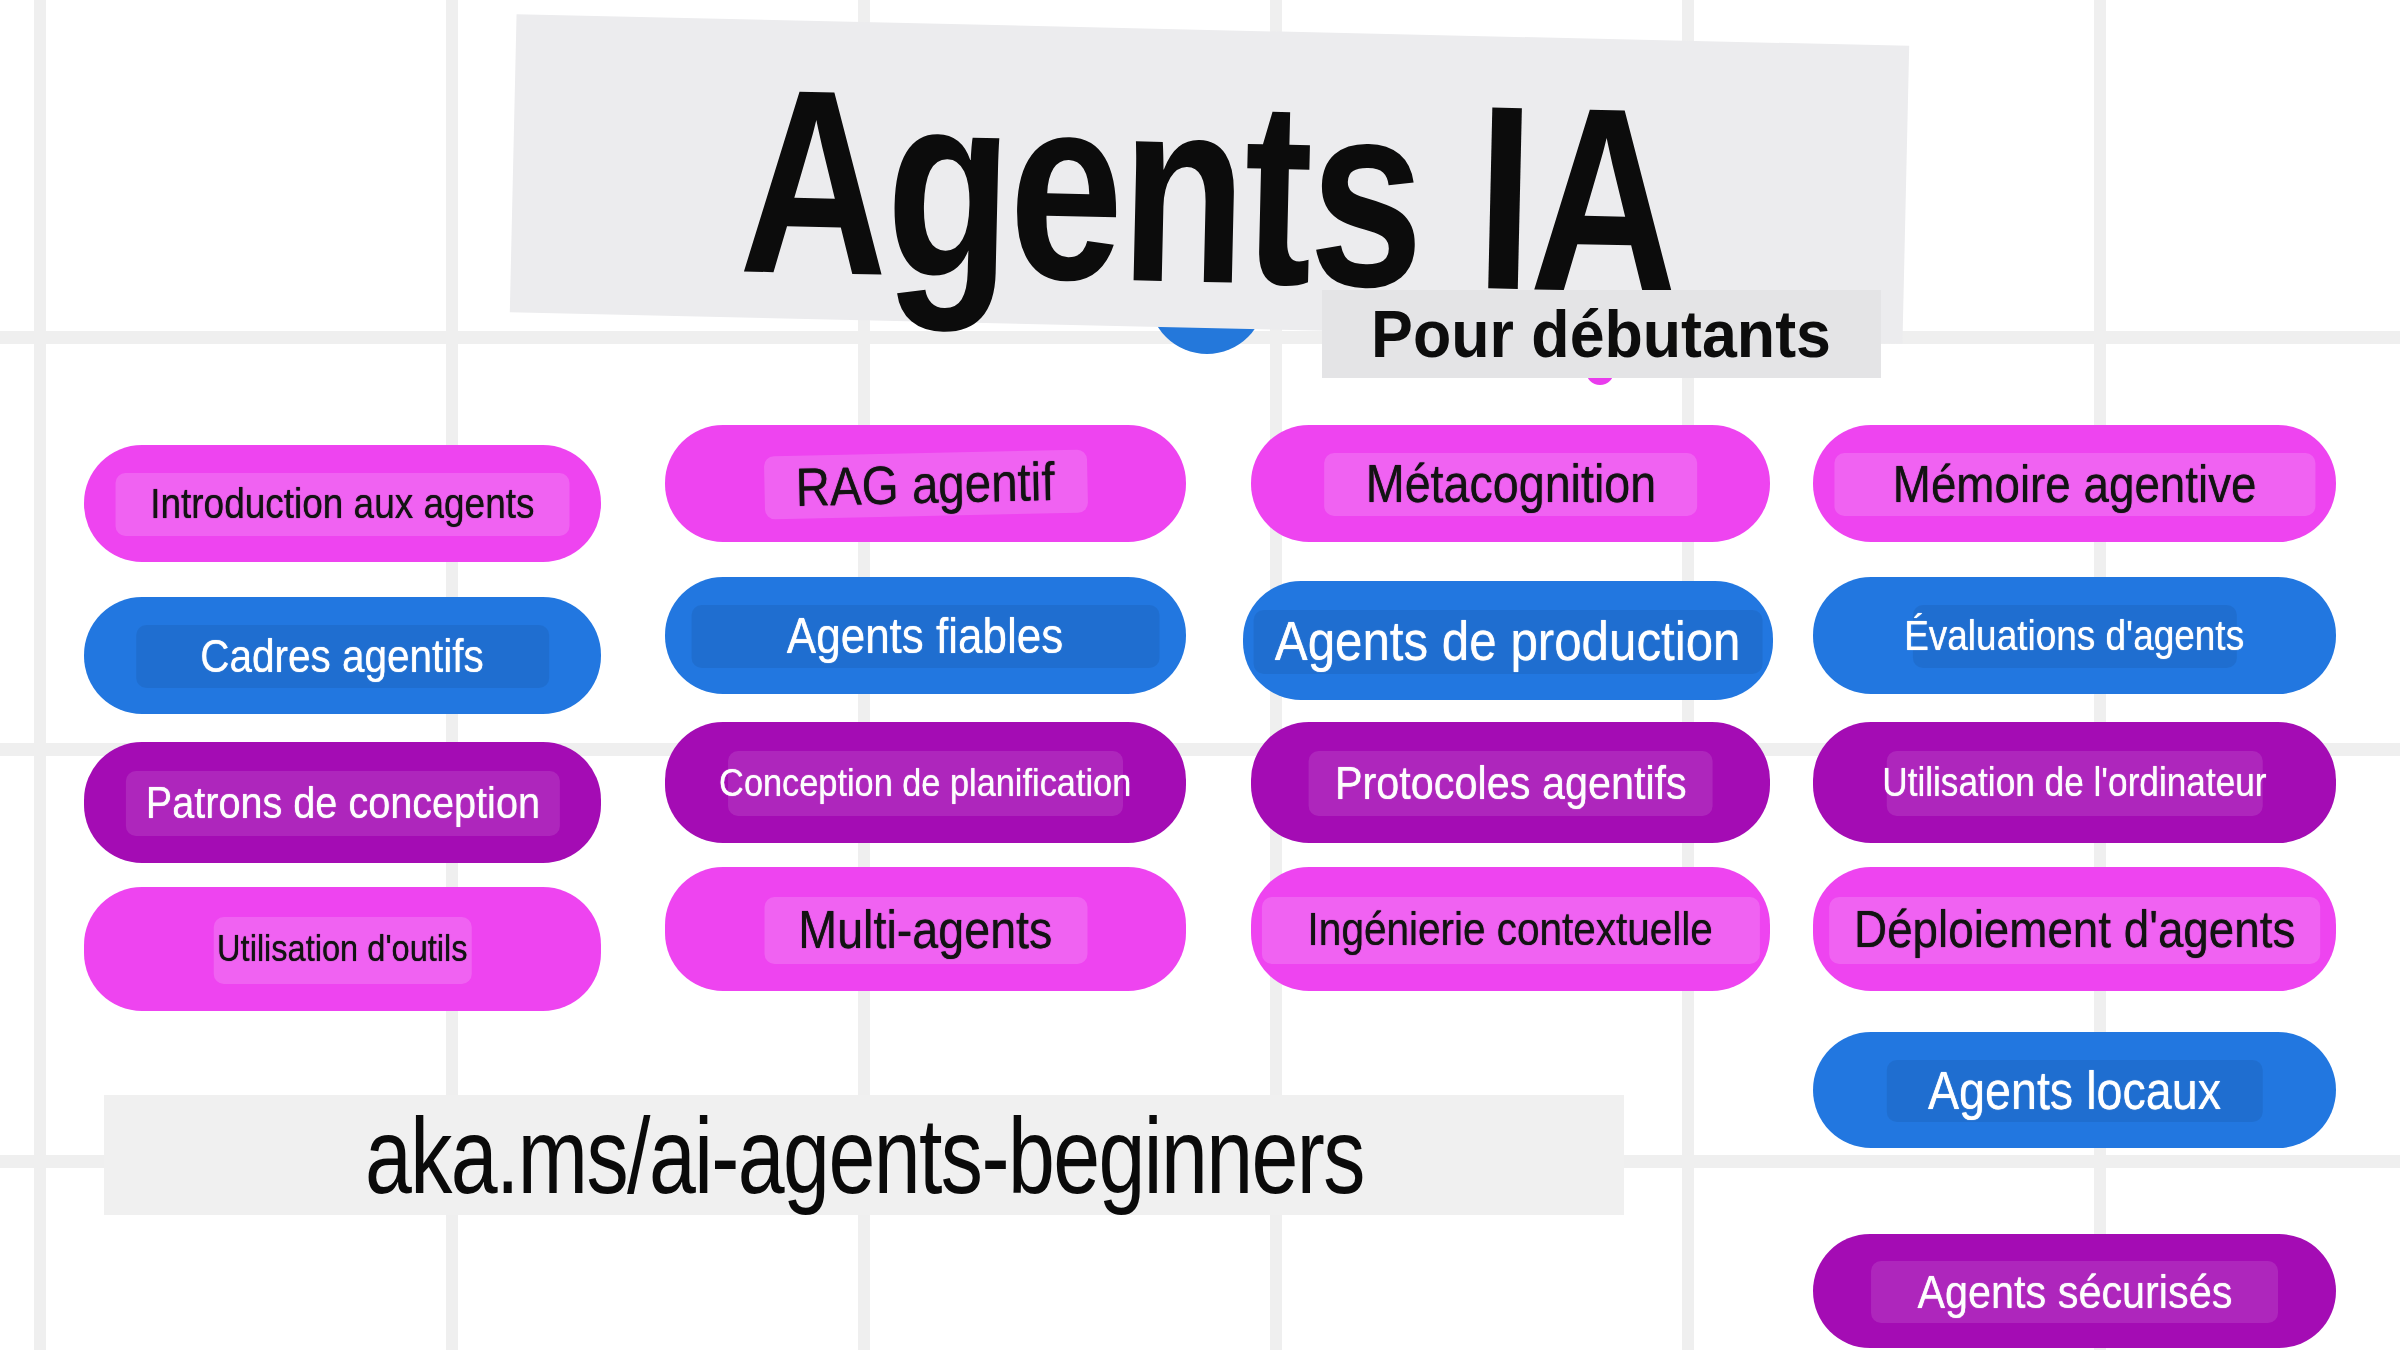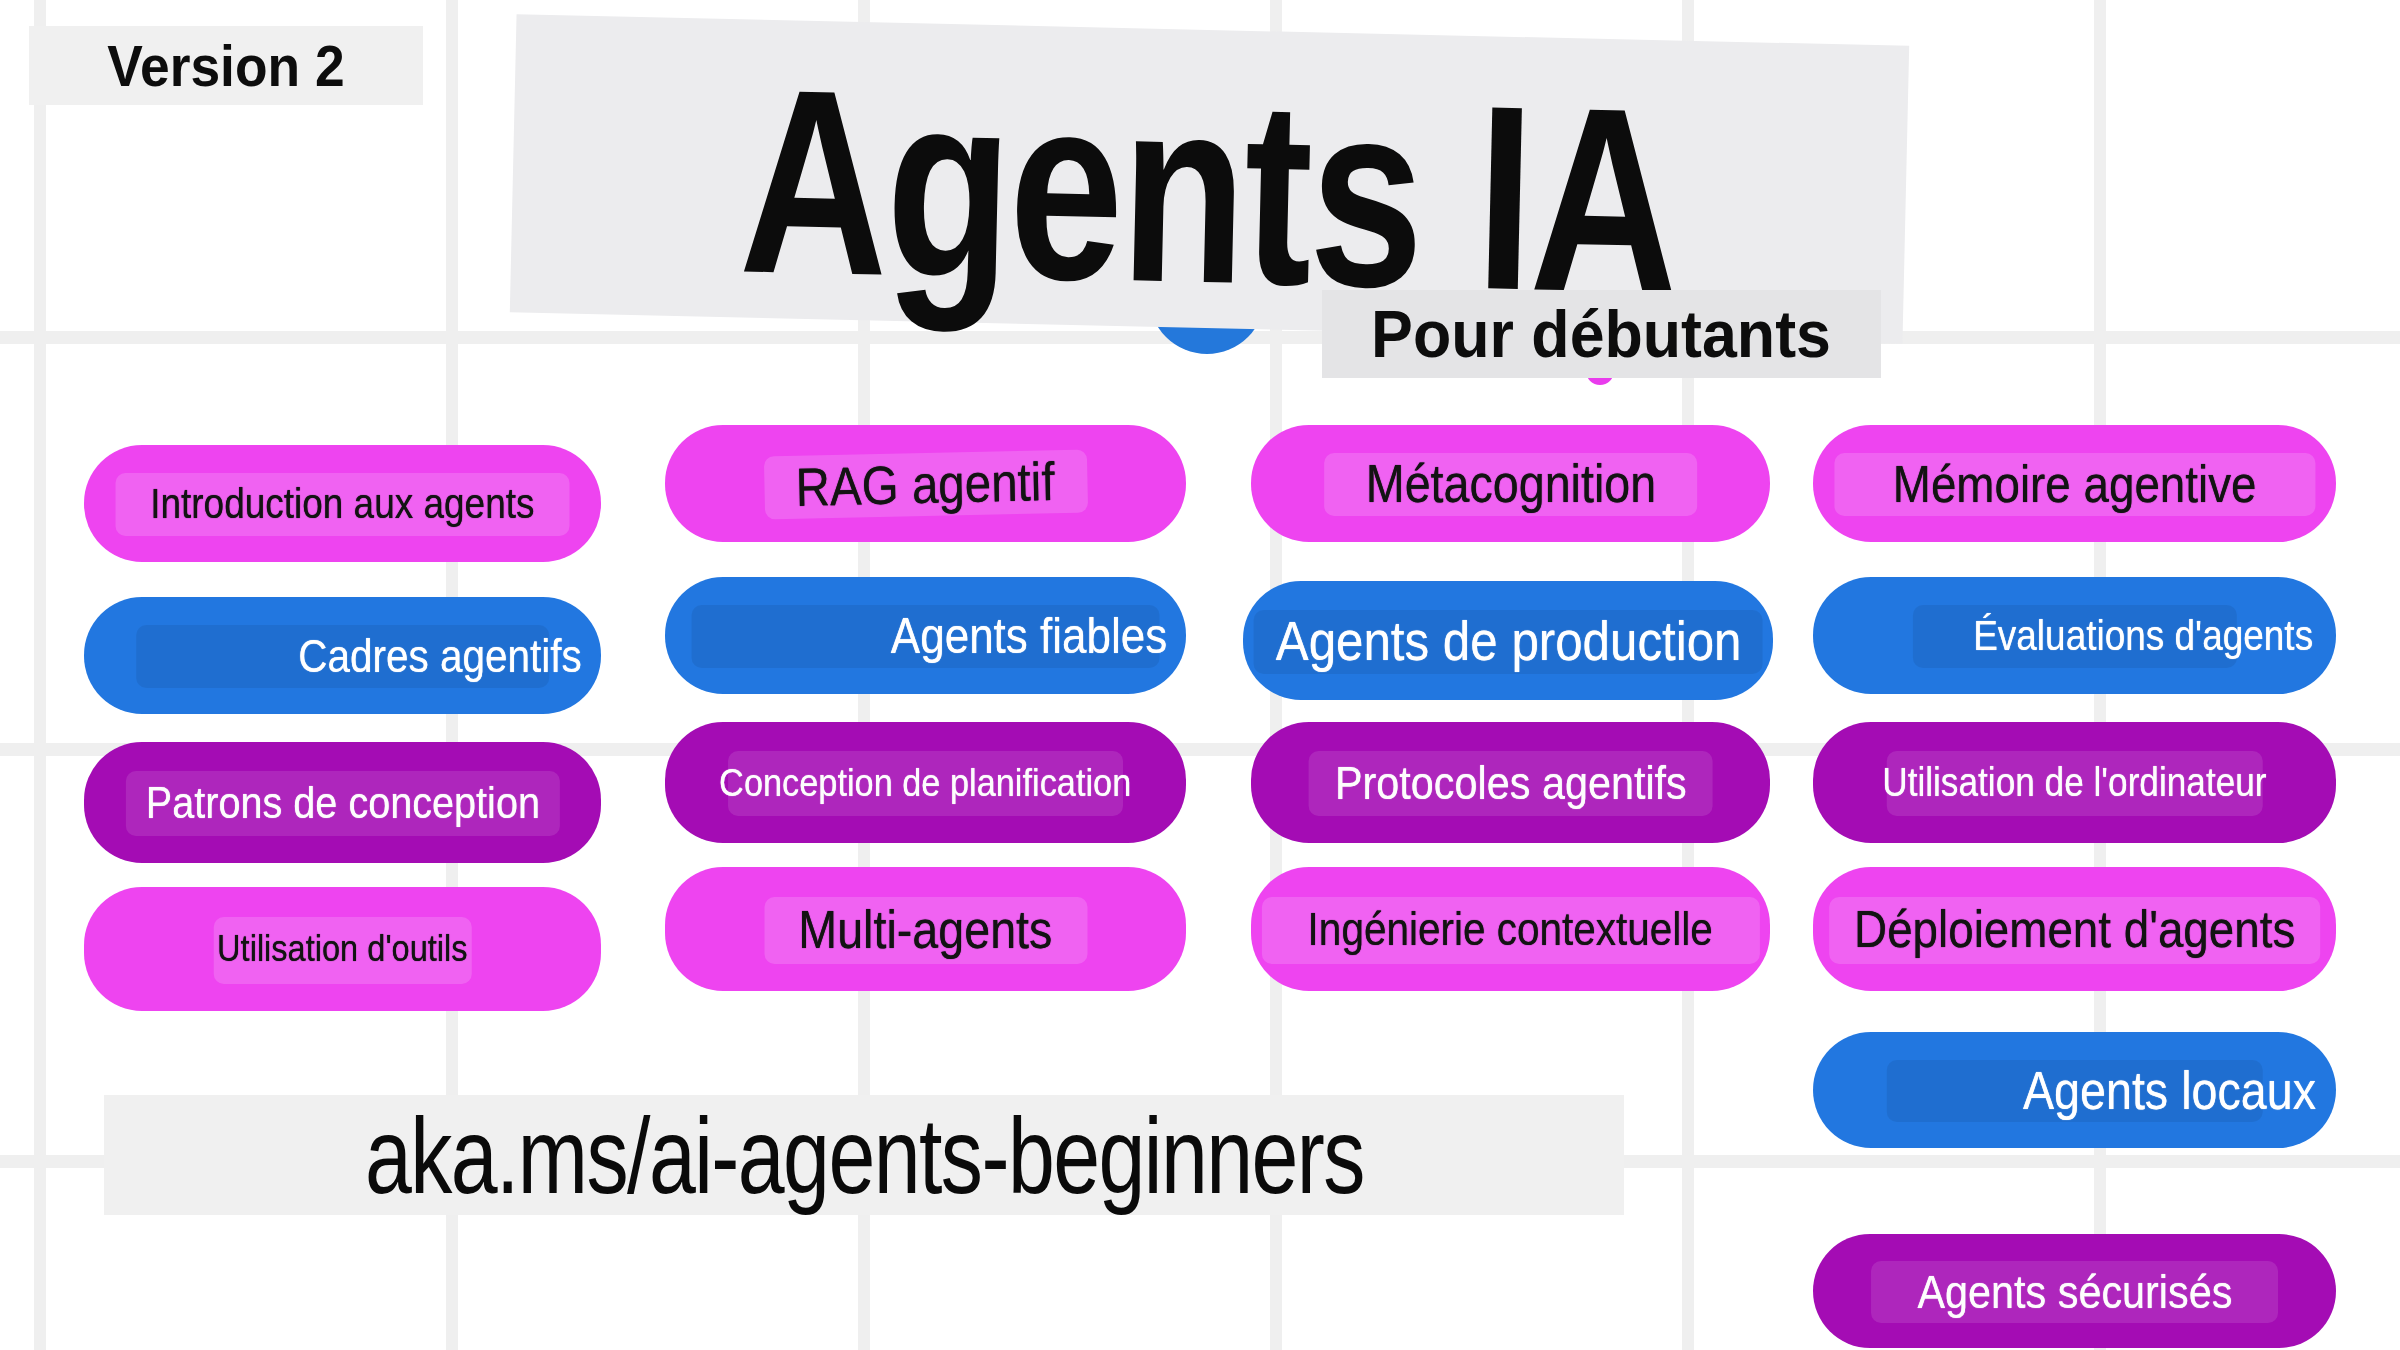--- a/index.html
+++ b/index.html
@@ -24,21 +24,21 @@
   .url-box span{font-size:108px;font-weight:400;color:#0a0a0a;transform:scaleX(.78);white-space:nowrap;letter-spacing:-2px;}
   .circle-blue{position:absolute;left:1149px;top:238px;width:116px;height:116px;border-radius:50%;background:#2478db;z-index:1;}
   .dot-magenta{position:absolute;left:1586px;top:357px;width:28px;height:28px;border-radius:50%;background:#e93ced;z-index:3;}
 
   .pill{position:absolute;border-radius:58px;display:flex;align-items:center;justify-content:center;z-index:5;}
   .pill .inner{position:absolute;top:24%;bottom:22%;left:50%;transform:translateX(-50%);border-radius:10px;}
   .pill .label{position:relative;font-weight:400;white-space:nowrap;transform:scaleX(.88);text-shadow:0 0 1px currentColor;}
   .magenta{background:#ee44f0;}
   .magenta .inner{background:rgba(255,255,255,.16);}
   .magenta .label{color:#131313;}
-  .blue{background:#2277e0;justify-content:flex-end;}
+  .blue{background:#2277e0;}
   .blue .inner{background:rgba(0,0,0,.07);}
   .blue .label{color:#ffffff;}
   .purple{background:#a40cb4;}
   .purple .inner{background:rgba(255,255,255,.11);}
   .purple .label{color:#fdfdfd;}
 
   .c1{left:84px;width:517px;margin-top:20px;}
   .c2{left:665px;width:521px;}
   .c3{left:1251px;width:519px;}
   .c4{left:1813px;width:523px;}
@@ -62,23 +62,20 @@
   <div class="graybox title-box">
     <span class="title-text">Agents IA</span>
   </div>
 
   <div class="dot-magenta"></div>
 
   <div class="graybox subtitle-box">
     <span>Pour débutants</span>
   </div>
 
-  <div class="graybox version-box">
-    <span>Version 2</span>
-  </div>
 
   <div class="pill magenta c1 r1">
     <span class="inner" style="width:88%"></span>
     <span class="label" style="font-size:42px">Introduction aux agents</span>
   </div>
   <div class="pill blue c1 r2">
     <span class="inner" style="width:80%"></span>
     <span class="label" style="font-size:46px">Cadres agentifs</span>
   </div>
   <div class="pill magenta c1 r4">

